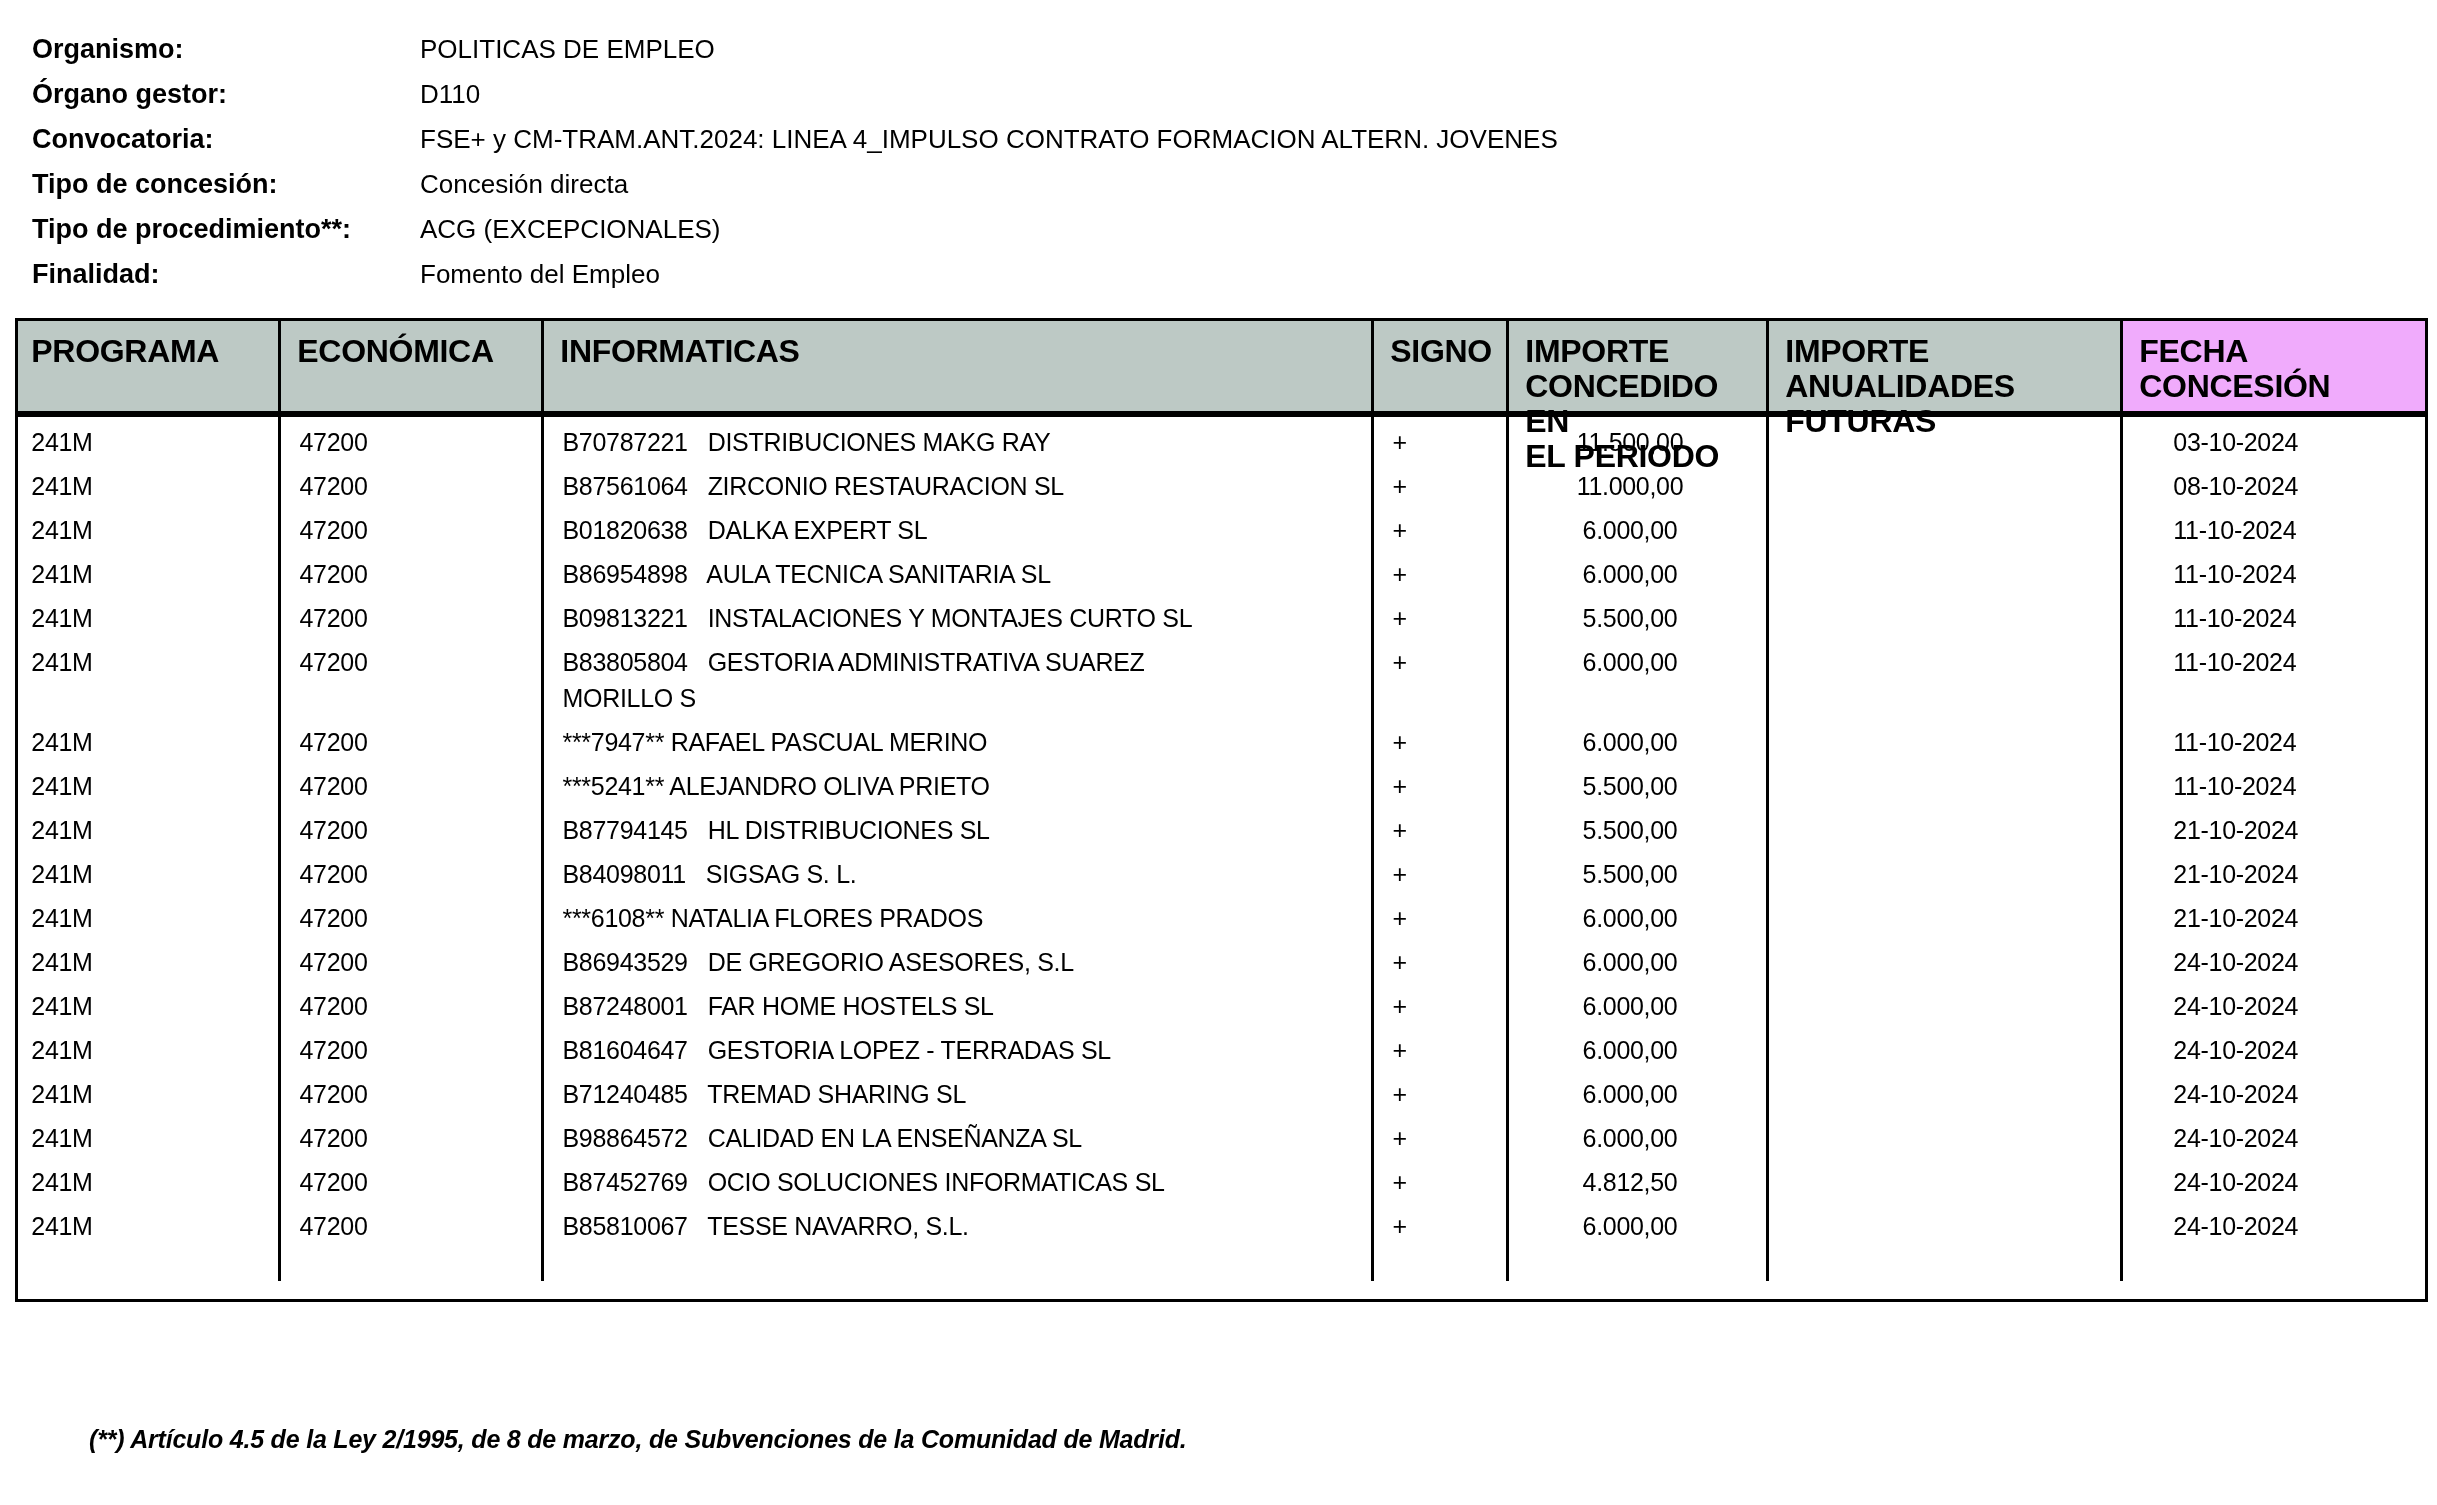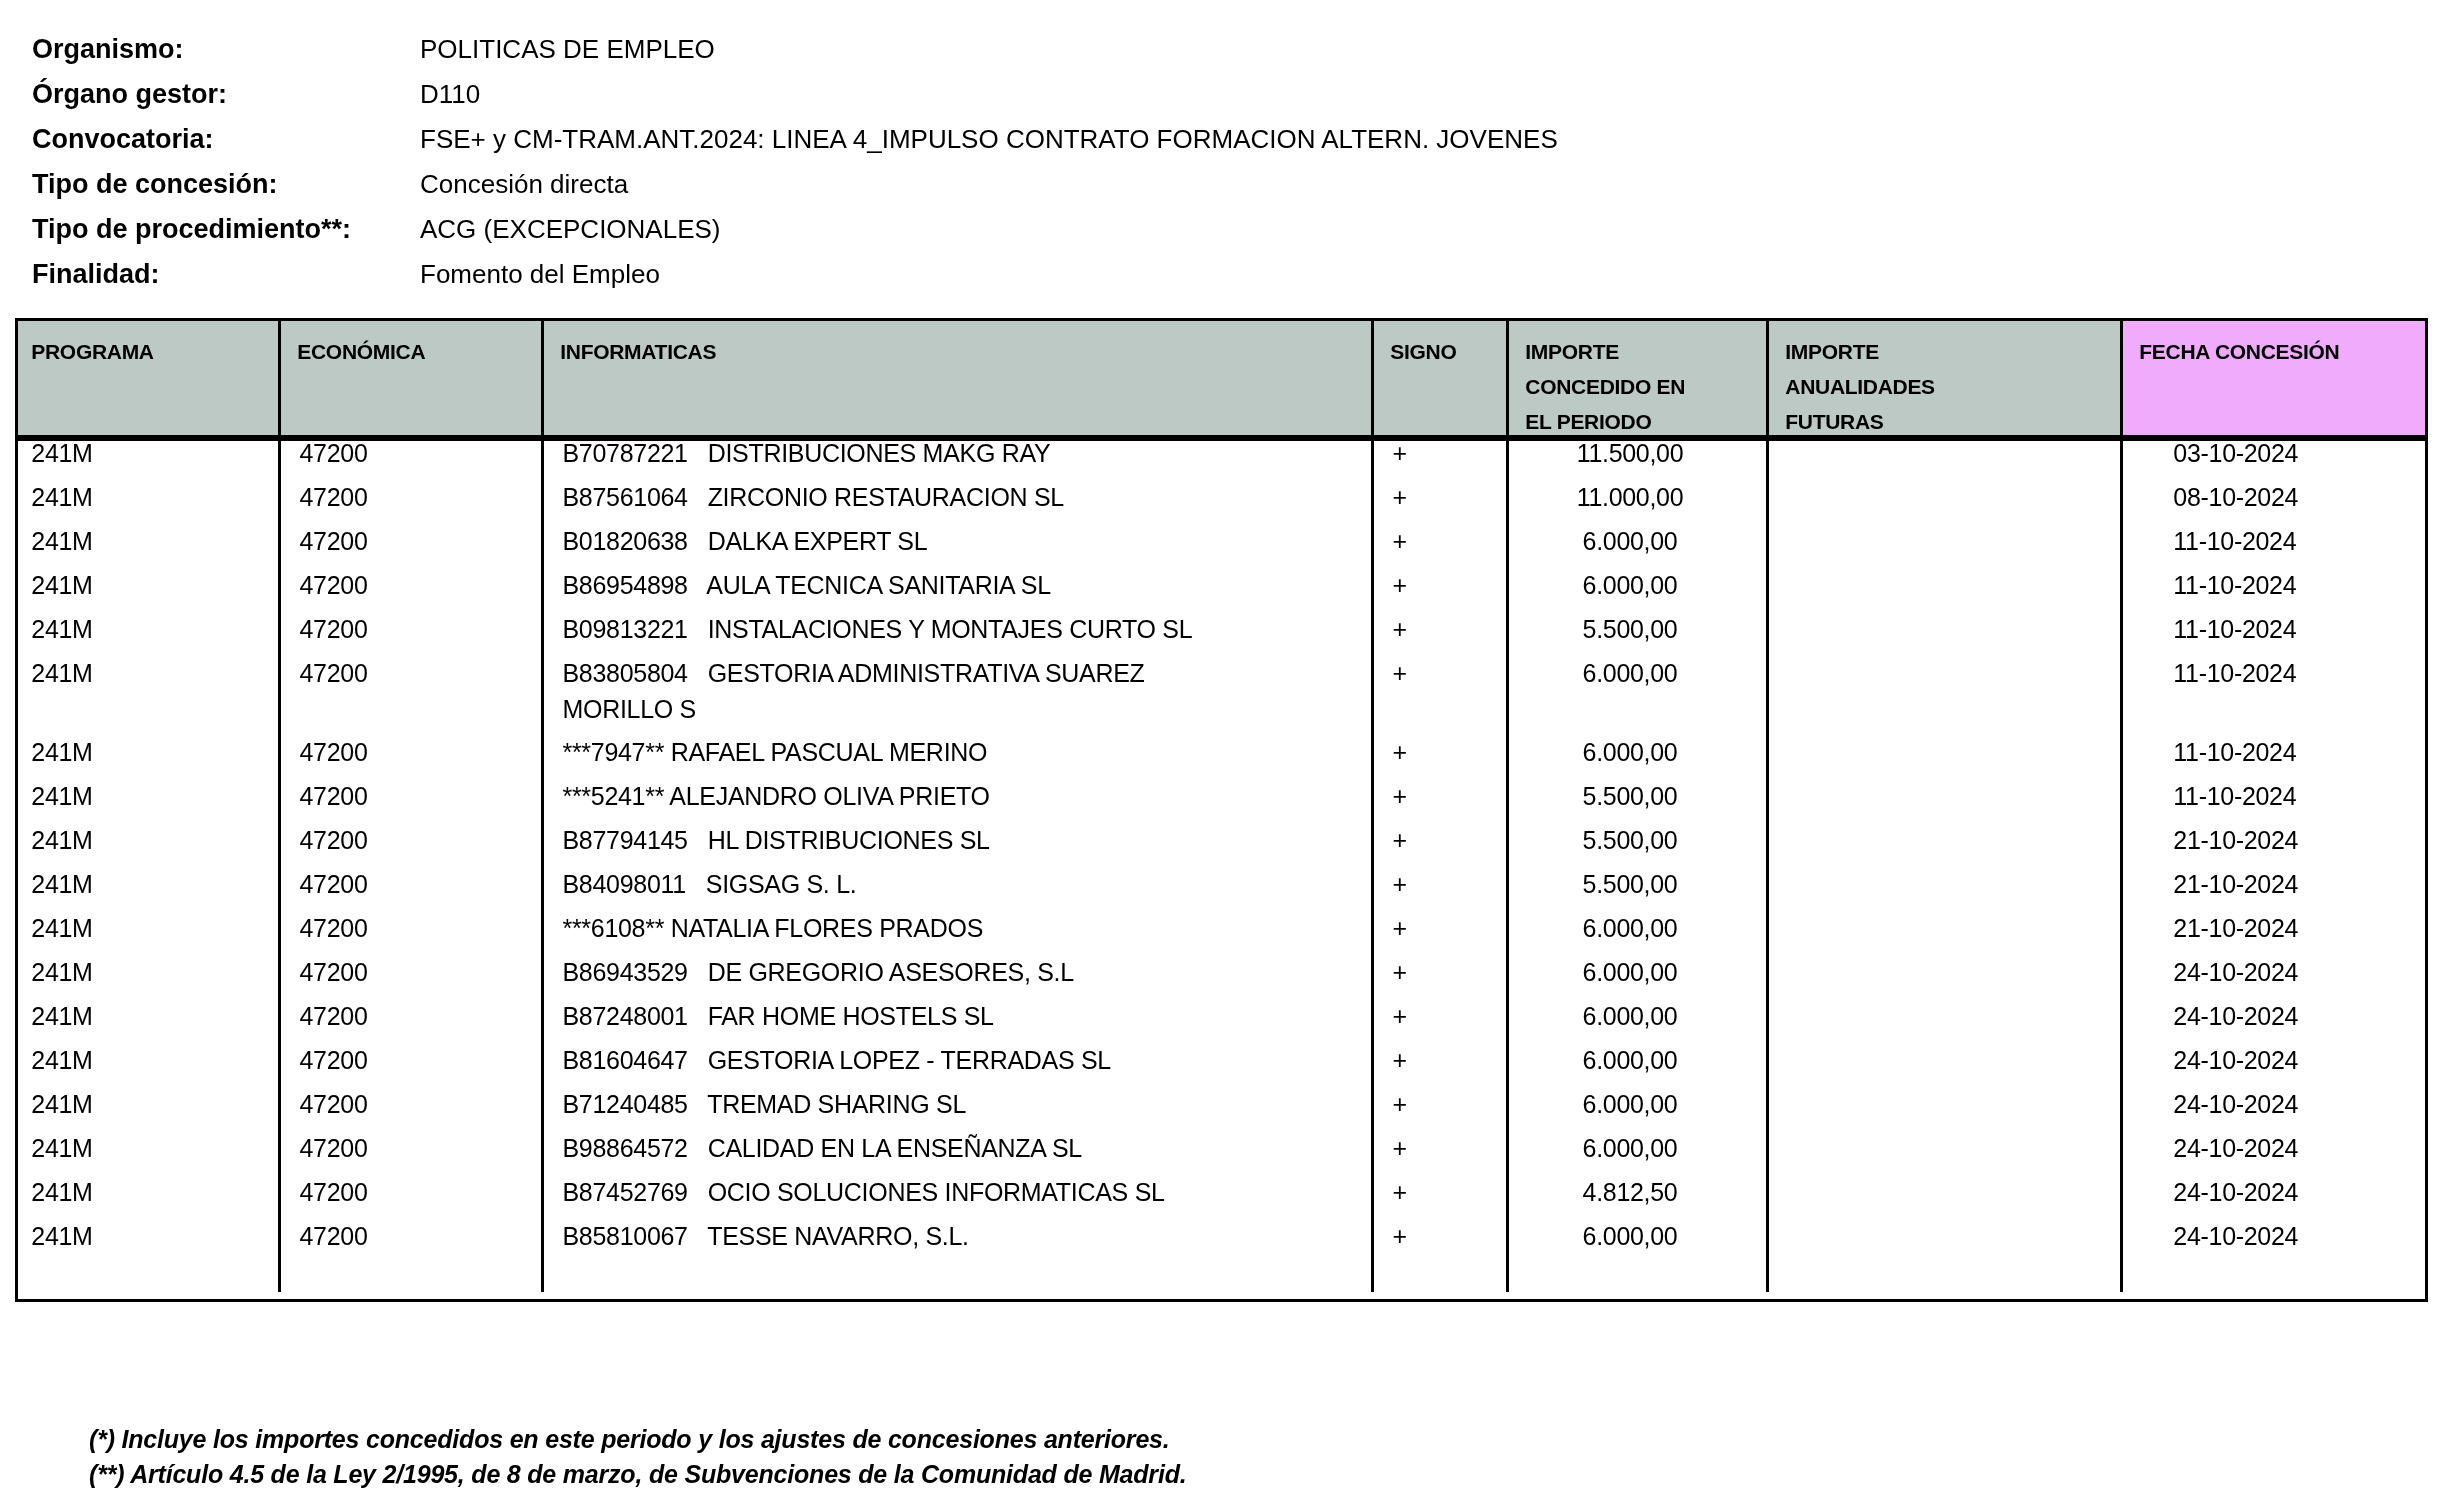--- a/index.html
+++ b/index.html
@@ -28,22 +28,22 @@
     box-sizing: border-box;
     border: 3.7px solid #000;
     display: grid;
     grid-template-columns: 263px 263px 830px 135px 260px 354px 302px;
     grid-auto-rows: minmax(44px, auto);
     letter-spacing: -0.3px;
     align-content: start;
   }
   .th {
     box-sizing: border-box;
-    height: 120px;
-    font-size: 21px; font-weight: bold;
+    height: 96px;
+    font-size: 32px; font-weight: bold;
     line-height: 35px;
     padding: 13.3px 9px 0 16.3px;
     border-right: 3px solid #000;
     border-bottom: 6px solid #000;
     white-space: pre-line;
   }
   .th.last-col { border-right: none; }
   .td {
     box-sizing: border-box;
     font-size: 25px;
@@ -239,16 +239,15 @@
     <div class="spacer-cell"></div>
     <div class="spacer-cell"></div>
     <div class="spacer-cell"></div>
     <div class="spacer-cell"></div>
     <div class="spacer-cell"></div>
     <div class="spacer-cell"></div>
     <div class="spacer-cell last-col"></div>
   </div>
 
 <div class="footnotes">
-  <div class="footnote">(*) Incluye los importes concedidos en este periodo y los ajustes de concesiones anteriores.</div>
   <div class="footnote">(**) Artículo 4.5 de la Ley 2/1995, de 8 de marzo, de Subvenciones de la Comunidad de Madrid.</div>
 </div>
 
 
 </body></html>

